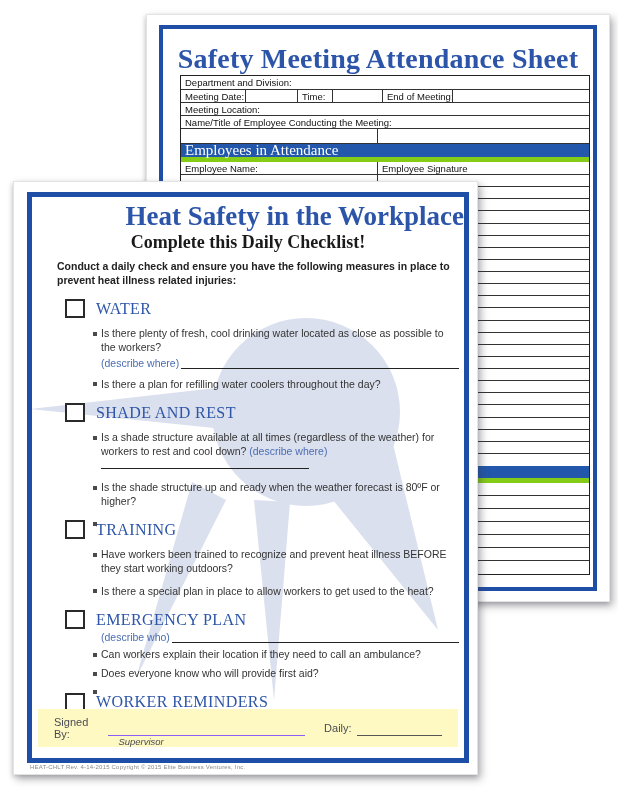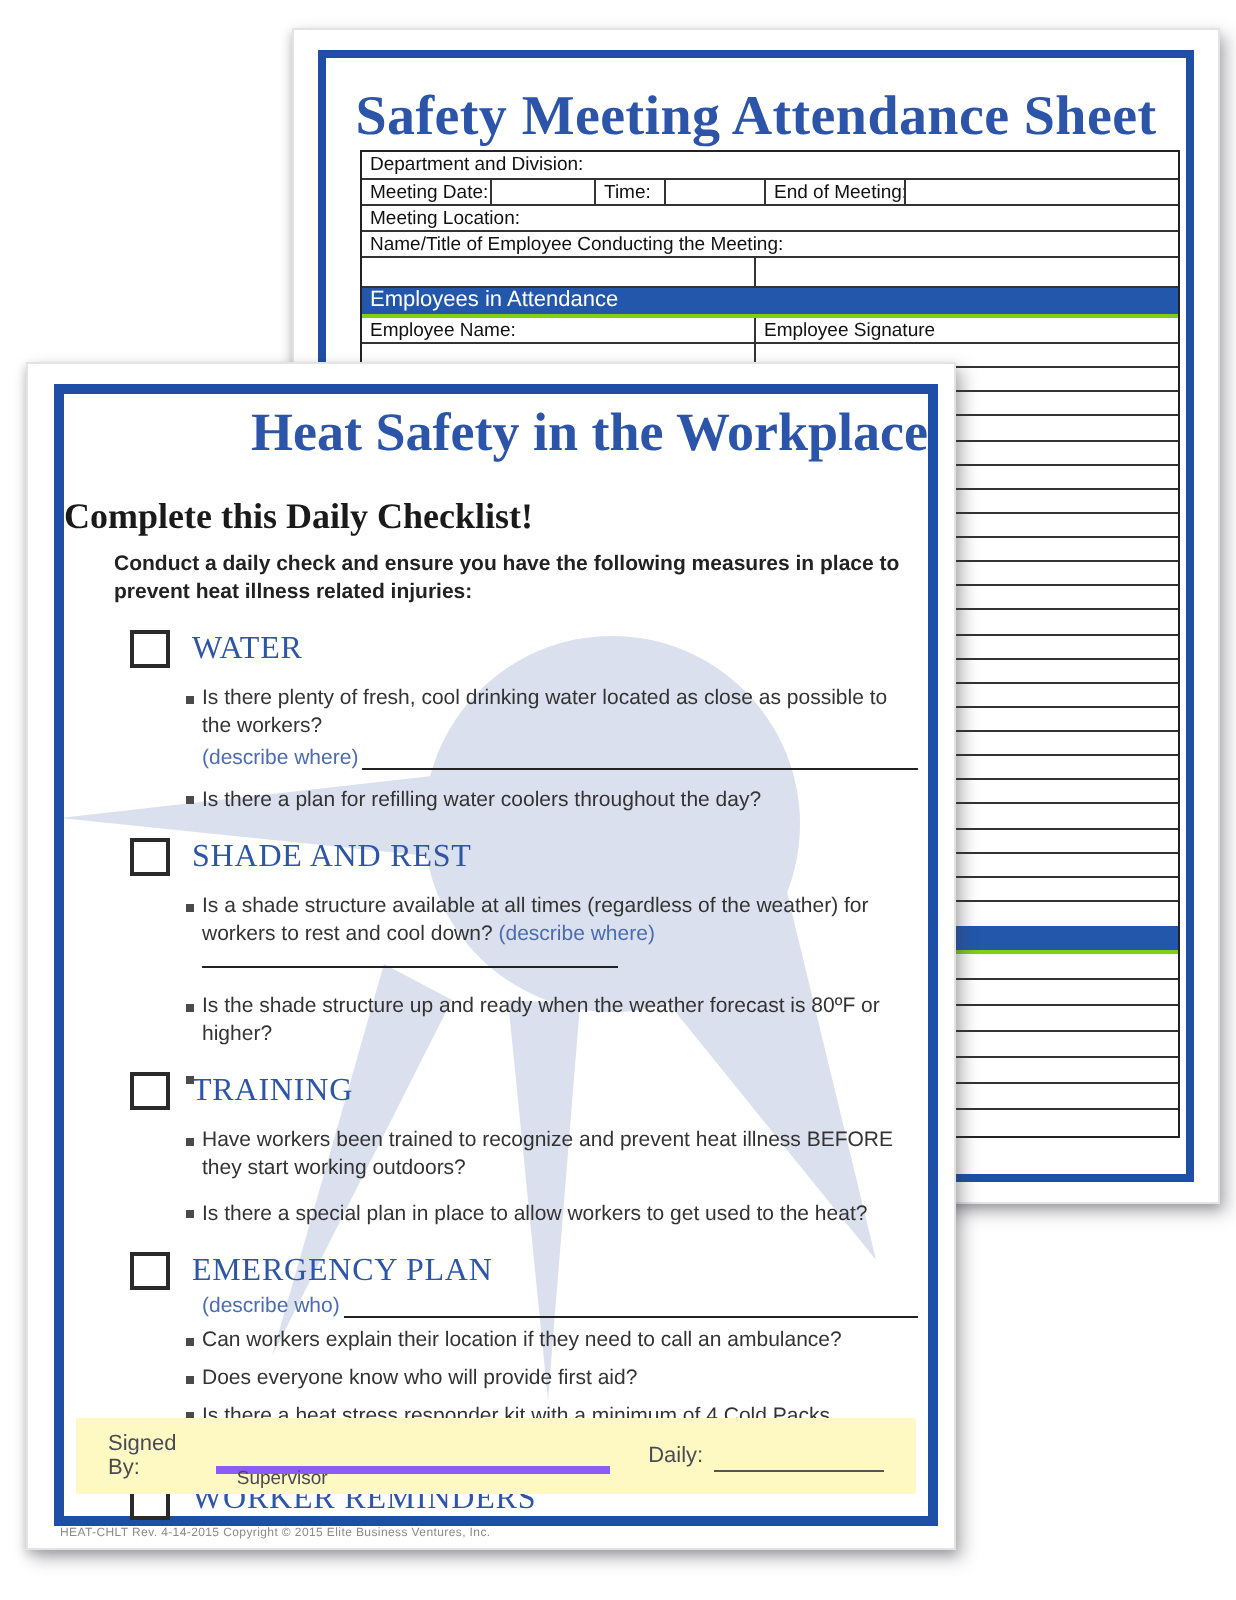--- a/index.html
+++ b/index.html
@@ -20,54 +20,54 @@
   .att-table .row{display:flex;border-bottom:1px solid #333;box-sizing:border-box;}
   .att-table .row:last-child{border-bottom:none;}
   .cell{box-sizing:border-box;font-size:9.5px;color:#111;padding:1px 0 0 4px;
         border-right:1px solid #333;overflow:hidden;white-space:nowrap;}
   .cell:last-child{border-right:none;}
   .grow{flex:1;}
   .h14{height:14px}.h13{height:13px}.h15{height:15px}
   .bu{height:12.13px}.bl{height:13px}
   .col-a{width:197px;}
   .wA{width:65px}.wB{width:52px}.wC{width:35px}.wD{width:50px}.wE{width:70px}
-  .bar{height:13px;background:#2257ab;color:#ffffff;font-size:11px;line-height:13px;
-       padding-left:4px;border-bottom:2px solid #84cc16;}
+  .bar{height:13px;background:#2257ab;color:#ffffff;font-size:15px;line-height:13px;
+       padding-left:4px;border-bottom:5px solid #84cc16;font-family:Liberation Serif, serif;}
   .bar2{height:12px;}
 
   
   .checklist{left:13px;top:181px;width:463px;height:592px;}
   .wm{position:absolute;left:0;top:0;width:463px;height:592px;}
   .chk-border{position:absolute;left:13px;top:10px;width:442px;height:571px;
               border:5px solid #1f4ea6;box-sizing:border-box;}
   .chk-title{margin-top:4px;text-align:right;font-family:"Liberation Serif", serif;
              font-weight:700;font-size:27px;color:#2c54a9;}
-  .chk-subtitle{margin-top:16px;font-family:"Liberation Serif", serif;
+  .chk-subtitle{margin-top:0px;text-align:center;font-family:"Liberation Serif", serif;
                 font-weight:700;font-size:18px;color:#1a1a1a;}
   .chk-intro{margin:6px 14px 0 25px;font-weight:700;font-size:10.5px;color:#222;
              line-height:1.35;}
   .section{margin-top:12px;}
   .sec-head{display:flex;align-items:center;gap:11px;padding-left:33px;}
   .checkbox{width:16px;height:15px;border:2px solid #2a2a2a;background:#fff;flex:0 0 auto;}
   .sec-title{font-family:"Liberation Serif", serif;font-weight:400;font-size:16px;
              color:#2d55a8;letter-spacing:.4px;}
   .item{position:relative;margin:9px 0 0 69px;width:358px;font-size:10.5px;color:#333;
         line-height:1.3;}
   .item .sq{position:absolute;left:-8px;top:4.5px;width:4px;height:4px;background:#4a4a4a;}
   .drow{display:flex;align-items:flex-end;margin:2px 0 0 69px;width:358px;font-size:10.5px;}
   .desc{color:#4a6cb3;white-space:nowrap;}
   .dline{flex:1;border-bottom:1.2px solid #222;height:11px;margin-left:2px;}
   .iline{display:inline-block;width:208px;border-bottom:1.2px solid #222;height:1px;}
   #sections .section:nth-child(4) .item{margin-top:5px;}
   #sections .section:nth-child(5) .item{margin-top:12px;}
 
   .sig-band{position:absolute;left:6px;right:6px;bottom:11px;height:38px;background:#fef9c3;
             display:flex;align-items:center;padding:0 16px;font-size:11px;color:#4a4a55;}
-  .sig-line{position:relative;width:212px;border-bottom:4px solid #8b5cf6;height:14px;
-            margin:0 5px;}
+  .sig-line{position:relative;width:212px;border-bottom:1px solid #8b5cf6;height:14px;
+            margin:0 5px;font-style:italic;}
   .supervisor{position:absolute;left:10px;top:15px;font-size:9.5px;color:#4a4a55;}
   .date-label{margin-left:14px;}
   .date-line{width:92px;border-bottom:1px solid #555;height:14px;margin-left:5px;}
   .chk-footer{position:absolute;left:16px;bottom:4px;font-size:6px;color:#8a8a8a;
               letter-spacing:.2px;}
 </style>
 </head>
 <body>
 
 <div class="canvas">
@@ -287,21 +287,21 @@
             <div class="sec-head">
               <span class="checkbox"></span>
               <span class="sec-title">EMERGENCY PLAN</span>
             </div>
             <div class="drow">
               <span class="desc">(describe who)</span>
               <span class="dline"></span>
             </div>
             <div class="item"><span class="sq"></span><span>Can workers explain their location if they need to call an ambulance?</span></div>
             <div class="item"><span class="sq"></span><span>Does everyone know who will provide first aid?</span></div>
-            <div class="item"><span class="sq"></span><span>Is there a heat stress responder kit with a minimum of 4 Cold Packs available on the site?</span></div>
+            <div class="item"><span class="sq"></span></div>
           </div>
           <div class="section">
             <div class="sec-head">
               <span class="checkbox"></span>
               <span class="sec-title">WORKER REMINDERS</span>
             </div>
           </div>
         </div>
 
       <div class="sig-band">

